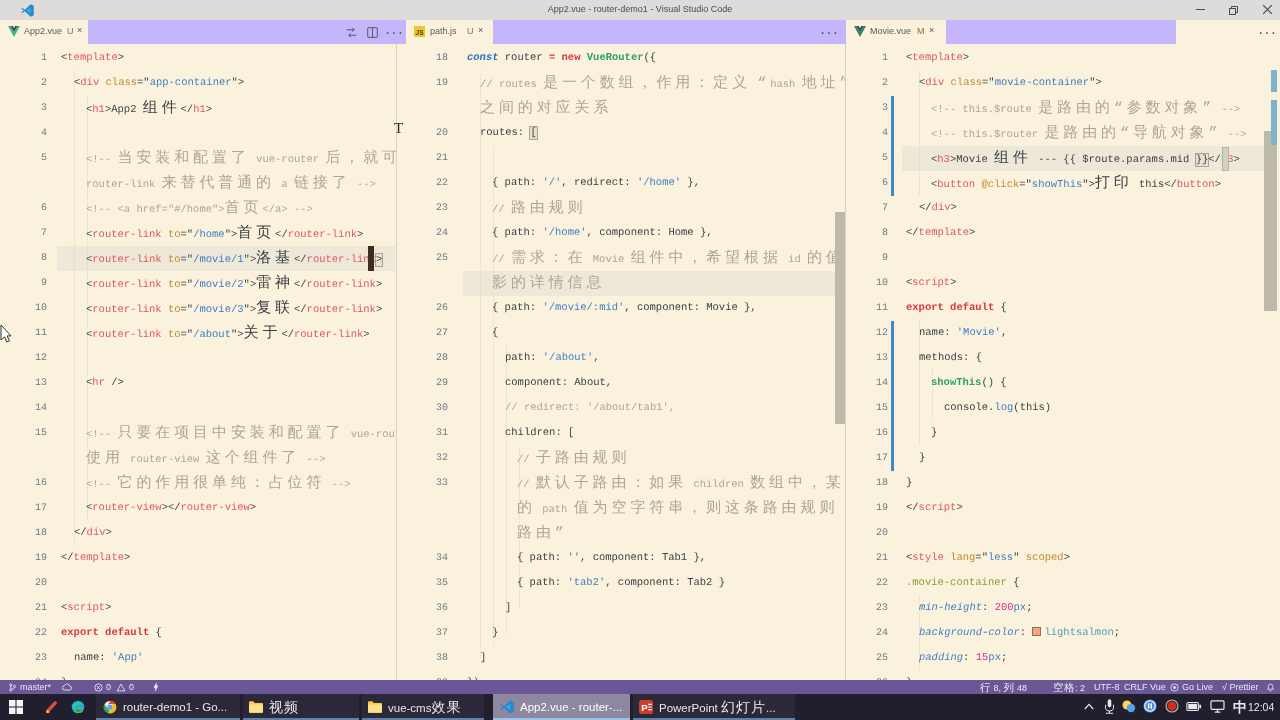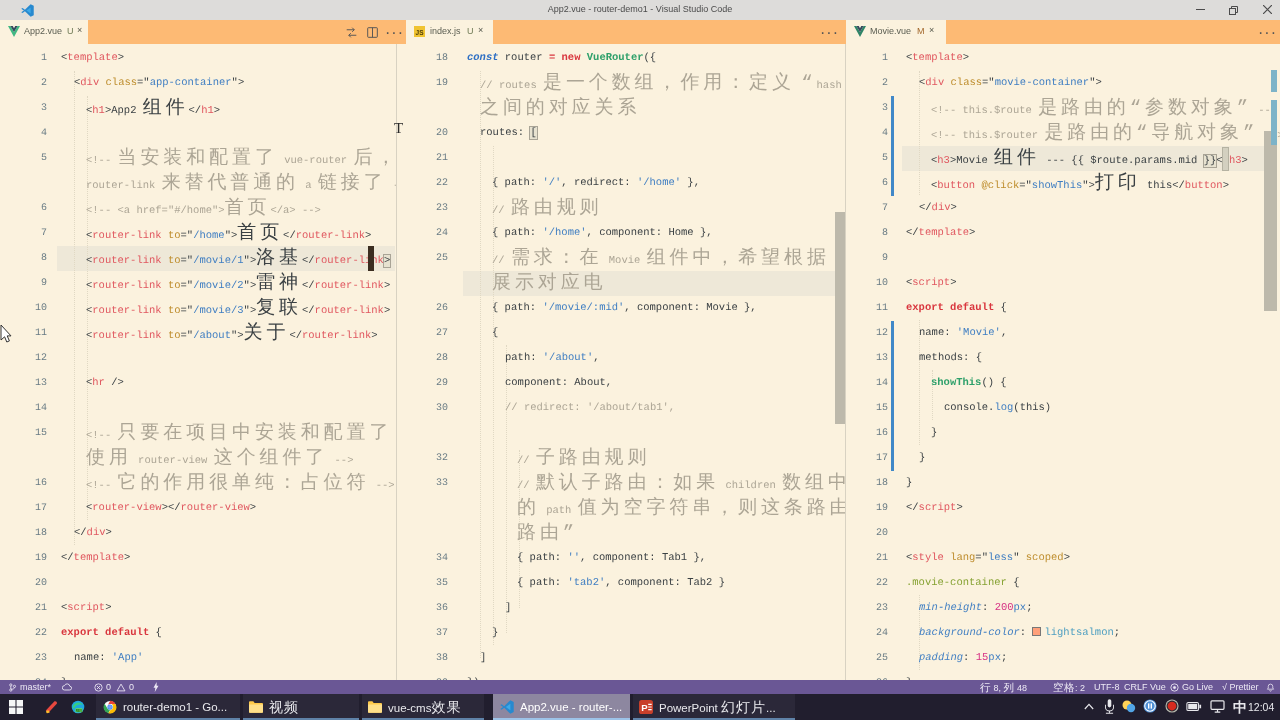--- a/index.html
+++ b/index.html
@@ -1,28 +1,28 @@
 <!DOCTYPE html>
 <html><head><meta charset="utf-8"><style>
 *{margin:0;padding:0;box-sizing:border-box}
 html,body{width:1280px;height:720px;overflow:hidden;font-family:"Liberation Sans",sans-serif;background:#FBF2DE}
 #app{position:absolute;inset:0;width:1280px;height:720px}
 
 #title{position:absolute;left:0;top:0;width:1280px;height:20px;background:#DDDCDA;color:#4B4B4B;font-size:9px}
 #title .tt{position:absolute;left:0;right:0;top:4px;text-align:center}
 
-#tabs{position:absolute;left:0;top:20px;width:1280px;height:24px;background:#fdba74}
+#tabs{position:absolute;left:0;top:20px;width:1176px;height:24px;background:#c4b5fd}
 .tab{position:absolute;top:0;height:24px;background:#FBF2DE;font-size:9px;color:#5A5D51}
 .tab .x{color:#55584C;font-size:9px}
 .badge{font-size:9px}
 
 #ed{position:absolute;left:0;top:44px;width:1280px;height:636px;background:#FBF2DE;overflow:hidden}
 .pane{position:absolute;top:0;height:636px;overflow:hidden}
 .r{position:absolute;left:0;width:100%;height:25px;line-height:25px;font-family:"Liberation Mono",monospace;font-size:10.5px;white-space:pre;text-rendering:geometricPrecision}
-.r i{font-style:normal;font-size:19px;letter-spacing:3.9px}
+.r i{font-style:normal;font-size:15px;letter-spacing:3.9px}
 .r .n{position:absolute;top:0;left:0;text-align:right;color:#687B84;font-size:10px;letter-spacing:0}
 #pL .n{width:47px}
 #pM .n{width:42px}
 #pR .n{width:42px}
 .t0{position:absolute;top:0}
 .p,.d{color:#3B4144}
 .t{color:#E0575F}
 .a{color:#BE8D2D}
 .s{color:#3F7EC2}
 .c{color:#ACA595}
@@ -95,26 +95,27 @@
 <div class="pane" id="pM" style="left:406px;width:439px">
 <div class="r" style="top:2px"><span class="n ">18</span><span class="t0" style="left:61px"><span class="kb">const</span><span class="d"> router </span><span class="kr">=</span><span class="d"> </span><span class="kr">new</span><span class="d"> </span><span class="g">VueRouter</span><span class="p">({</span></span></div>
 <div class="r" style="top:27px"><span class="n ">19</span><span class="t0" style="left:74px"><span class="c">// routes <i>是一个数组，作用：定义</i> <i>“</i>hash <i>地址”</i> <i>与</i> </span></span></div>
 <div class="r" style="top:52px"><span class="n "></span><span class="t0" style="left:74px"><span class="c"><i>之间的对应关系</i></span></span></div>
 <div class="r" style="top:77px"><span class="n ">20</span><span class="t0" style="left:74px"><span class="d">routes: </span><span class="bx">[</span></span></div>
 <div class="r" style="top:102px"><span class="n ">21</span></div>
 <div class="r" style="top:127px"><span class="n ">22</span><span class="t0" style="left:86px"><span class="d">{ path: </span><span class="s">'/'</span><span class="d">, redirect: </span><span class="s">'/home'</span><span class="d"> },</span></span></div>
 <div class="r" style="top:152px"><span class="n ">23</span><span class="t0" style="left:86px"><span class="c">// <i>路由规则</i></span></span></div>
 <div class="r" style="top:177px"><span class="n ">24</span><span class="t0" style="left:86px"><span class="d">{ path: </span><span class="s">'/home'</span><span class="d">, component: Home },</span></span></div>
 <div class="r" style="top:202px"><span class="n ">25</span><span class="t0" style="left:86px"><span class="c">// <i>需求：在</i> Movie <i>组件中，希望根据</i> id <i>的值，展示对应电</i></span></span></div>
-<div class="r" style="top:227px"><span class="n "></span><span class="t0" style="left:86px"><span class="c"><i>展示对应电</i></span></span></div>
+<div class="r" style="top:227px"><span class="n "></span><span class="t0" style="left:86px"><span class="c"><i>影的详情信息</i></span></span></div>
 <div class="r" style="top:252px"><span class="n ">26</span><span class="t0" style="left:86px"><span class="d">{ path: </span><span class="s">'/movie/:mid'</span><span class="d">, component: Movie },</span></span></div>
 <div class="r" style="top:277px"><span class="n ">27</span><span class="t0" style="left:86px"><span class="d">{</span></span></div>
 <div class="r" style="top:302px"><span class="n ">28</span><span class="t0" style="left:99px"><span class="d">path: </span><span class="s">'/about'</span><span class="d">,</span></span></div>
 <div class="r" style="top:327px"><span class="n ">29</span><span class="t0" style="left:99px"><span class="d">component: About,</span></span></div>
 <div class="r" style="top:352px"><span class="n ">30</span><span class="t0" style="left:99px"><span class="c">// redirect: '/about/tab1',</span></span></div>
+<div class="r" style="top:377px"><span class="n ">31</span><span class="t0" style="left:99px"><span class="d">children: [</span></span></div>
 <div class="r" style="top:402px"><span class="n ">32</span><span class="t0" style="left:111px"><span class="c">// <i>子路由规则</i></span></span></div>
 <div class="r" style="top:427px"><span class="n ">33</span><span class="t0" style="left:111px"><span class="c">// <i>默认子路由：如果</i> children <i>数组中，某个路由规则</i></span></span></div>
 <div class="r" style="top:452px"><span class="n "></span><span class="t0" style="left:111px"><span class="c"><i>的</i> path <i>值为空字符串，则这条路由规则，叫做“默认子</i></span></span></div>
 <div class="r" style="top:477px"><span class="n "></span><span class="t0" style="left:111px"><span class="c"><i>路由”</i></span></span></div>
 <div class="r" style="top:502px"><span class="n ">34</span><span class="t0" style="left:111px"><span class="d">{ path: </span><span class="s">''</span><span class="d">, component: Tab1 },</span></span></div>
 <div class="r" style="top:527px"><span class="n ">35</span><span class="t0" style="left:111px"><span class="d">{ path: </span><span class="s">'tab2'</span><span class="d">, component: Tab2 }</span></span></div>
 <div class="r" style="top:552px"><span class="n ">36</span><span class="t0" style="left:99px"><span class="d">]</span></span></div>
 <div class="r" style="top:577px"><span class="n ">37</span><span class="t0" style="left:86px"><span class="d">}</span></span></div>
 <div class="r" style="top:602px"><span class="n ">38</span><span class="t0" style="left:74px"><span class="d">]</span></span></div>
 <div class="r" style="top:627px"><span class="n ">39</span><span class="t0" style="left:61px"><span class="d">})</span></span></div>
@@ -189,21 +190,21 @@
  <svg style="position:absolute;left:346px;top:7px" width="11" height="11" viewBox="0 0 16 16" fill="none" stroke="#555" stroke-width="1.4">
         <path d="M1 4h11M9 1l3 3-3 3M15 12H4M7 9l-3 3 3 3"></path>
       </svg>
  <svg style="position:absolute;left:367px;top:7px" width="11" height="11" viewBox="0 0 16 16" fill="none" stroke="#555" stroke-width="1.4">
         <rect x="1" y="1" width="14" height="14" rx="1"></rect>
         <path d="M8 1v14"></path>
       </svg>
  <div style="position:absolute;left:385px;top:4px;color:#555;letter-spacing:1px">···</div>
  <div class="tab" style="left:406px;width:87px">
    <div style="position:absolute;left:8px;top:6px;width:11px;height:11px;background:#F0C330;color:#51400A;font-size:6.5px;font-weight:bold;text-align:center;line-height:13px">JS</div>
-   <span style="position:absolute;left:24px;top:6px">index.js</span>
+   <span style="position:absolute;left:24px;top:6px">path.js</span>
    <span class="badge" style="position:absolute;left:61px;top:6px;color:#6F7A55">U</span>
    <span class="x" style="position:absolute;left:72px;top:5px">×</span>
  </div>
  <div style="position:absolute;left:820px;top:4px;color:#555;letter-spacing:1px">···</div>
  <div class="tab" style="left:846px;width:100px">
    <svg style="position:absolute;left:8px;top:6px" width="12" height="11" viewBox="0 0 12 11">
           <path fill="#2F8467" d="M0 0h2.4L6 6 9.6 0H12L6 11Z"></path>
           <path fill="#35495E" d="M2.4 0H4.8L6 2.2 7.2 0H9.6L6 6Z"></path>
         </svg>
    <span style="position:absolute;left:24px;top:6px">Movie.vue</span>

